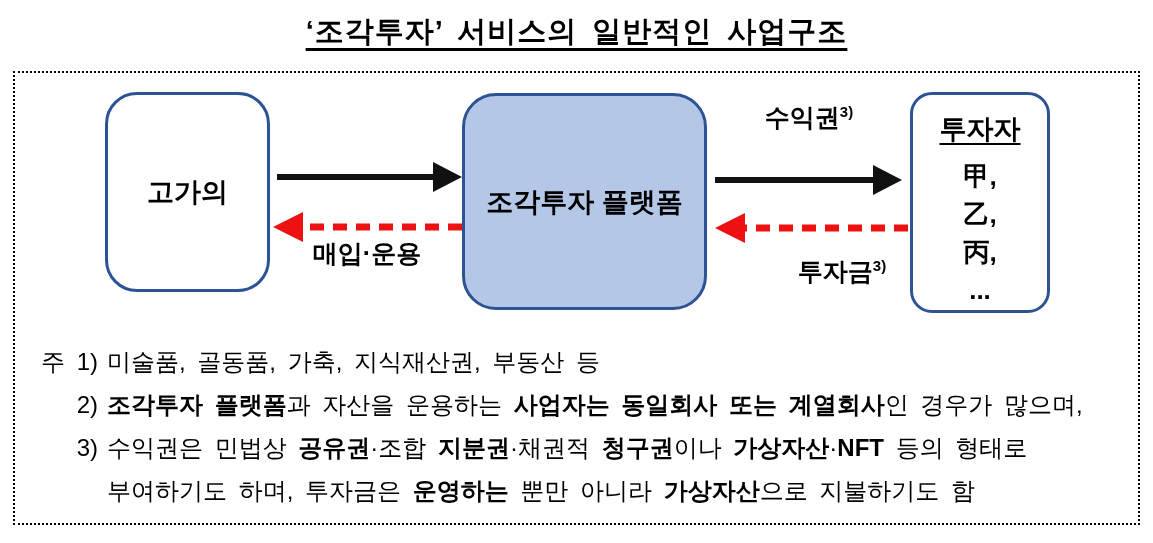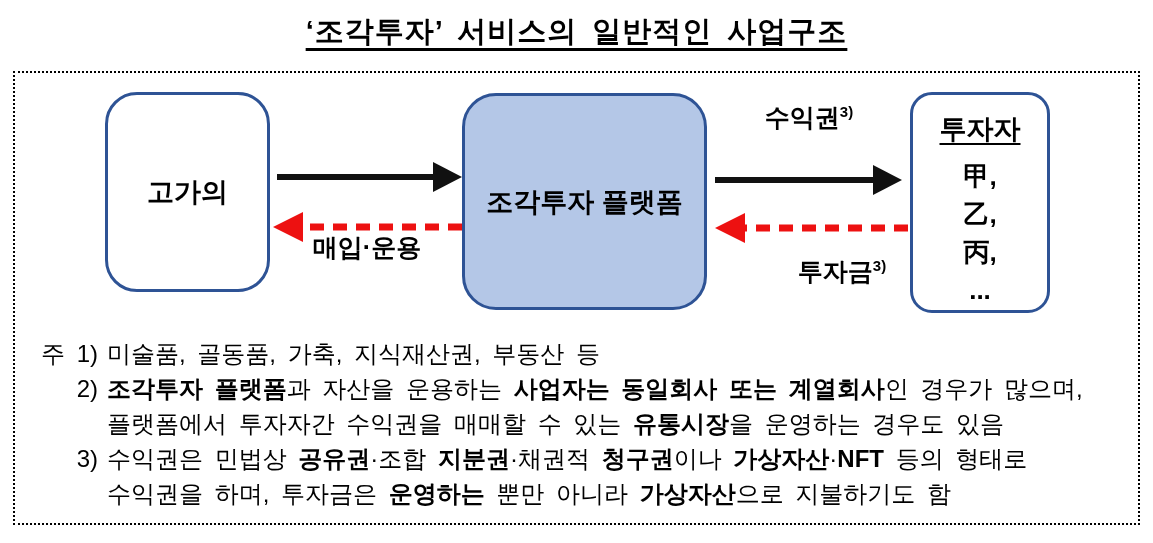--- a/index.html
+++ b/index.html
@@ -48,31 +48,31 @@
   .arrows{position:absolute;left:0;top:0;width:1123px;height:450px;}
   .arrow-solid{stroke:var(--arrow-black);stroke-width:6;fill:none;}
   .arrow-dashed{stroke:var(--arrow-red);stroke-width:7;stroke-dasharray:14 9;fill:none;}
   .head-black{fill:var(--arrow-black);}
   .head-red{fill:var(--arrow-red);}
 
   .flow-label{
     position:absolute;text-align:center;font-weight:bold;font-size:25px;line-height:33px;color:var(--text);
   }
   .lbl-revenue{left:259px;top:60px;width:190px;}
-  .lbl-acquire{left:257px;top:158px;width:190px;}
+  .lbl-acquire{left:257px;top:164px;width:190px;}
   .lbl-rights{left:699px;top:22px;width:190px;}
   .lbl-funds{left:732px;top:176px;width:190px;text-align:center;}
 
   sup{font-size:0.6em;vertical-align:super;}
 
   .footnotes{
     position:absolute;left:21px;top:263px;width:1090px;
     font-size:24px;line-height:35px;word-spacing:5px;
   }
-  .fn-row{display:flex;}
+  .fn-row{display:flex;margin-top:8px;}
   .fn-marker{flex:none;width:62px;text-align:right;margin-right:9px;}
   .fn-text{flex:1;}
   .b{font-weight:bold;}
 </style>
 </head>
 <body>
 
 <div class="page">
 
   <div class="title">
@@ -121,27 +121,23 @@
     <div class="footnotes">
       <div class="fn-row">
         <span class="fn-marker">주 1)</span>
         <span class="fn-text"><span>미술품, 골동품, 가축, 지식재산권, 부동산 등</span></span>
       </div>
       <div class="fn-row">
         <span class="fn-marker">2)</span>
         <span class="fn-text"><span class="b">조각투자 플랫폼</span><span>과 자산을 운용하는 </span><span class="b">사업자는 동일회사 또는 계열회사</span><span>인 경우가 많으며,</span></span>
       </div>
       <div class="fn-row">
-        <span class="fn-marker"></span>
-        <span class="fn-text"><span>플랫폼에서 투자자간 수익권을 매매할 수 있는 </span><span class="b">유통시장</span><span>을 운영하는 경우도 있음</span></span>
-      </div>
-      <div class="fn-row">
         <span class="fn-marker">3)</span>
         <span class="fn-text"><span>수익권은 민법상 </span><span class="b">공유권</span><span>·조합 </span><span class="b">지분권</span><span>·채권적 </span><span class="b">청구권</span><span>이나 </span><span class="b">가상자산</span><span>·</span><span class="b">NFT</span><span> 등의 형태로</span></span>
       </div>
       <div class="fn-row">
         <span class="fn-marker"></span>
-        <span class="fn-text"><span>수익권을 하며, 투자금은 </span><span class="b">운영하는</span><span> 뿐만 아니라 </span><span class="b">가상자산</span><span>으로 지불하기도 함</span></span>
+        <span class="fn-text"><span>부여하기도 하며, 투자금은 </span><span class="b">운영하는</span><span> 뿐만 아니라 </span><span class="b">가상자산</span><span>으로 지불하기도 함</span></span>
       </div>
     </div>
 
   </div>
 </div>
 
 </body></html>

